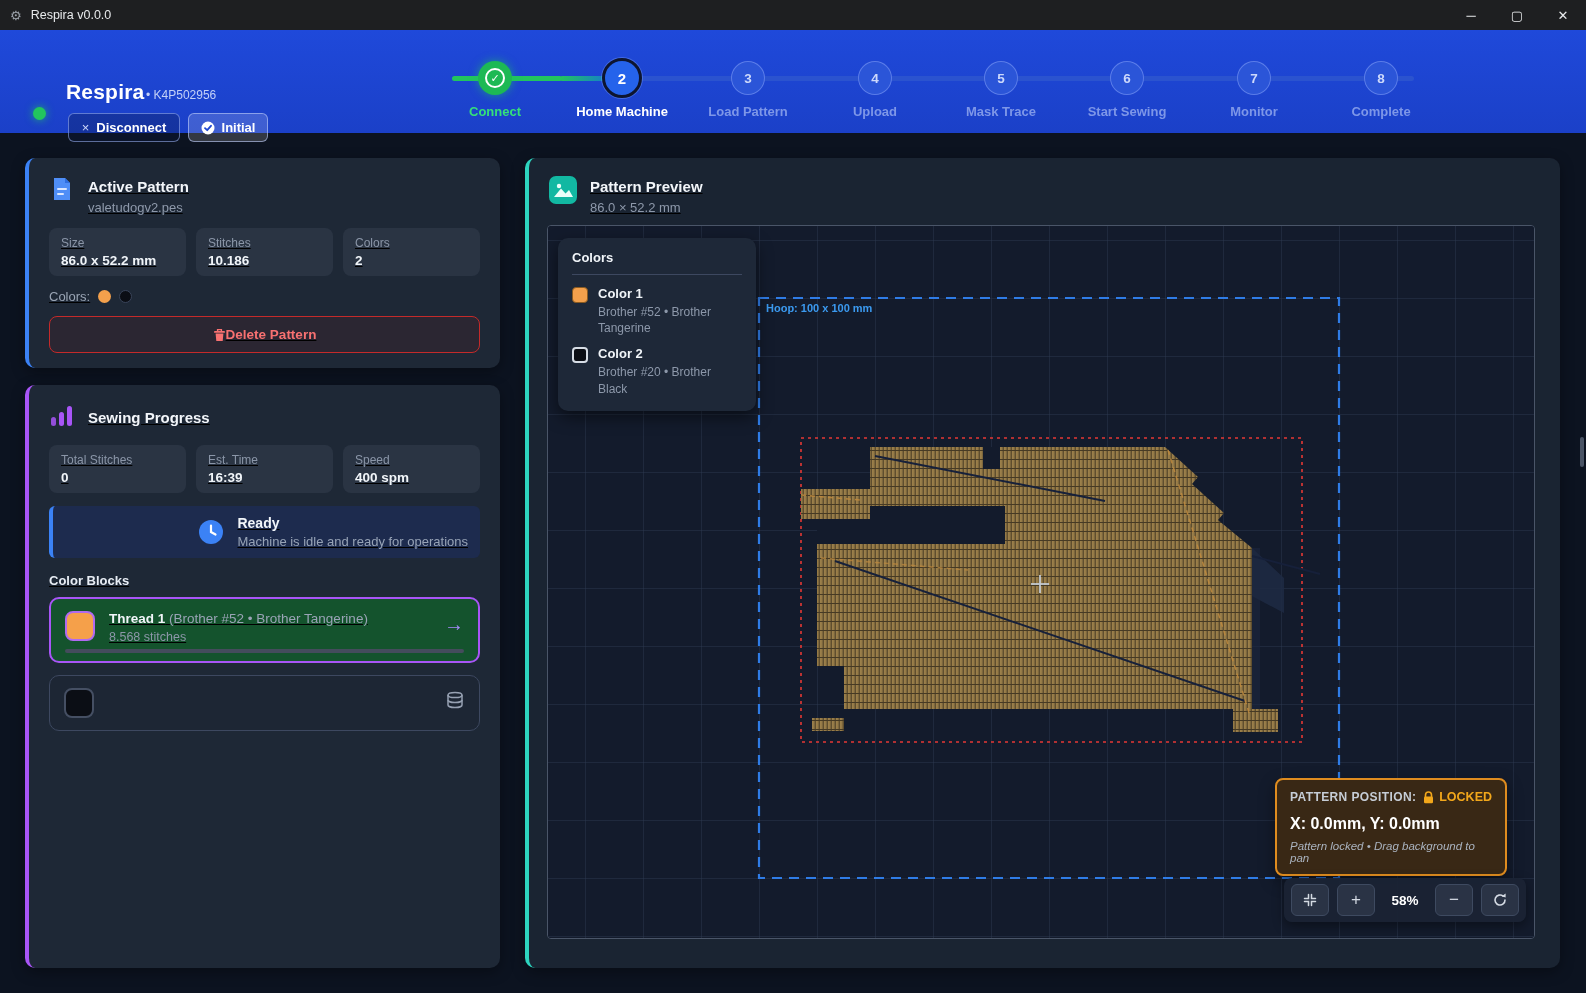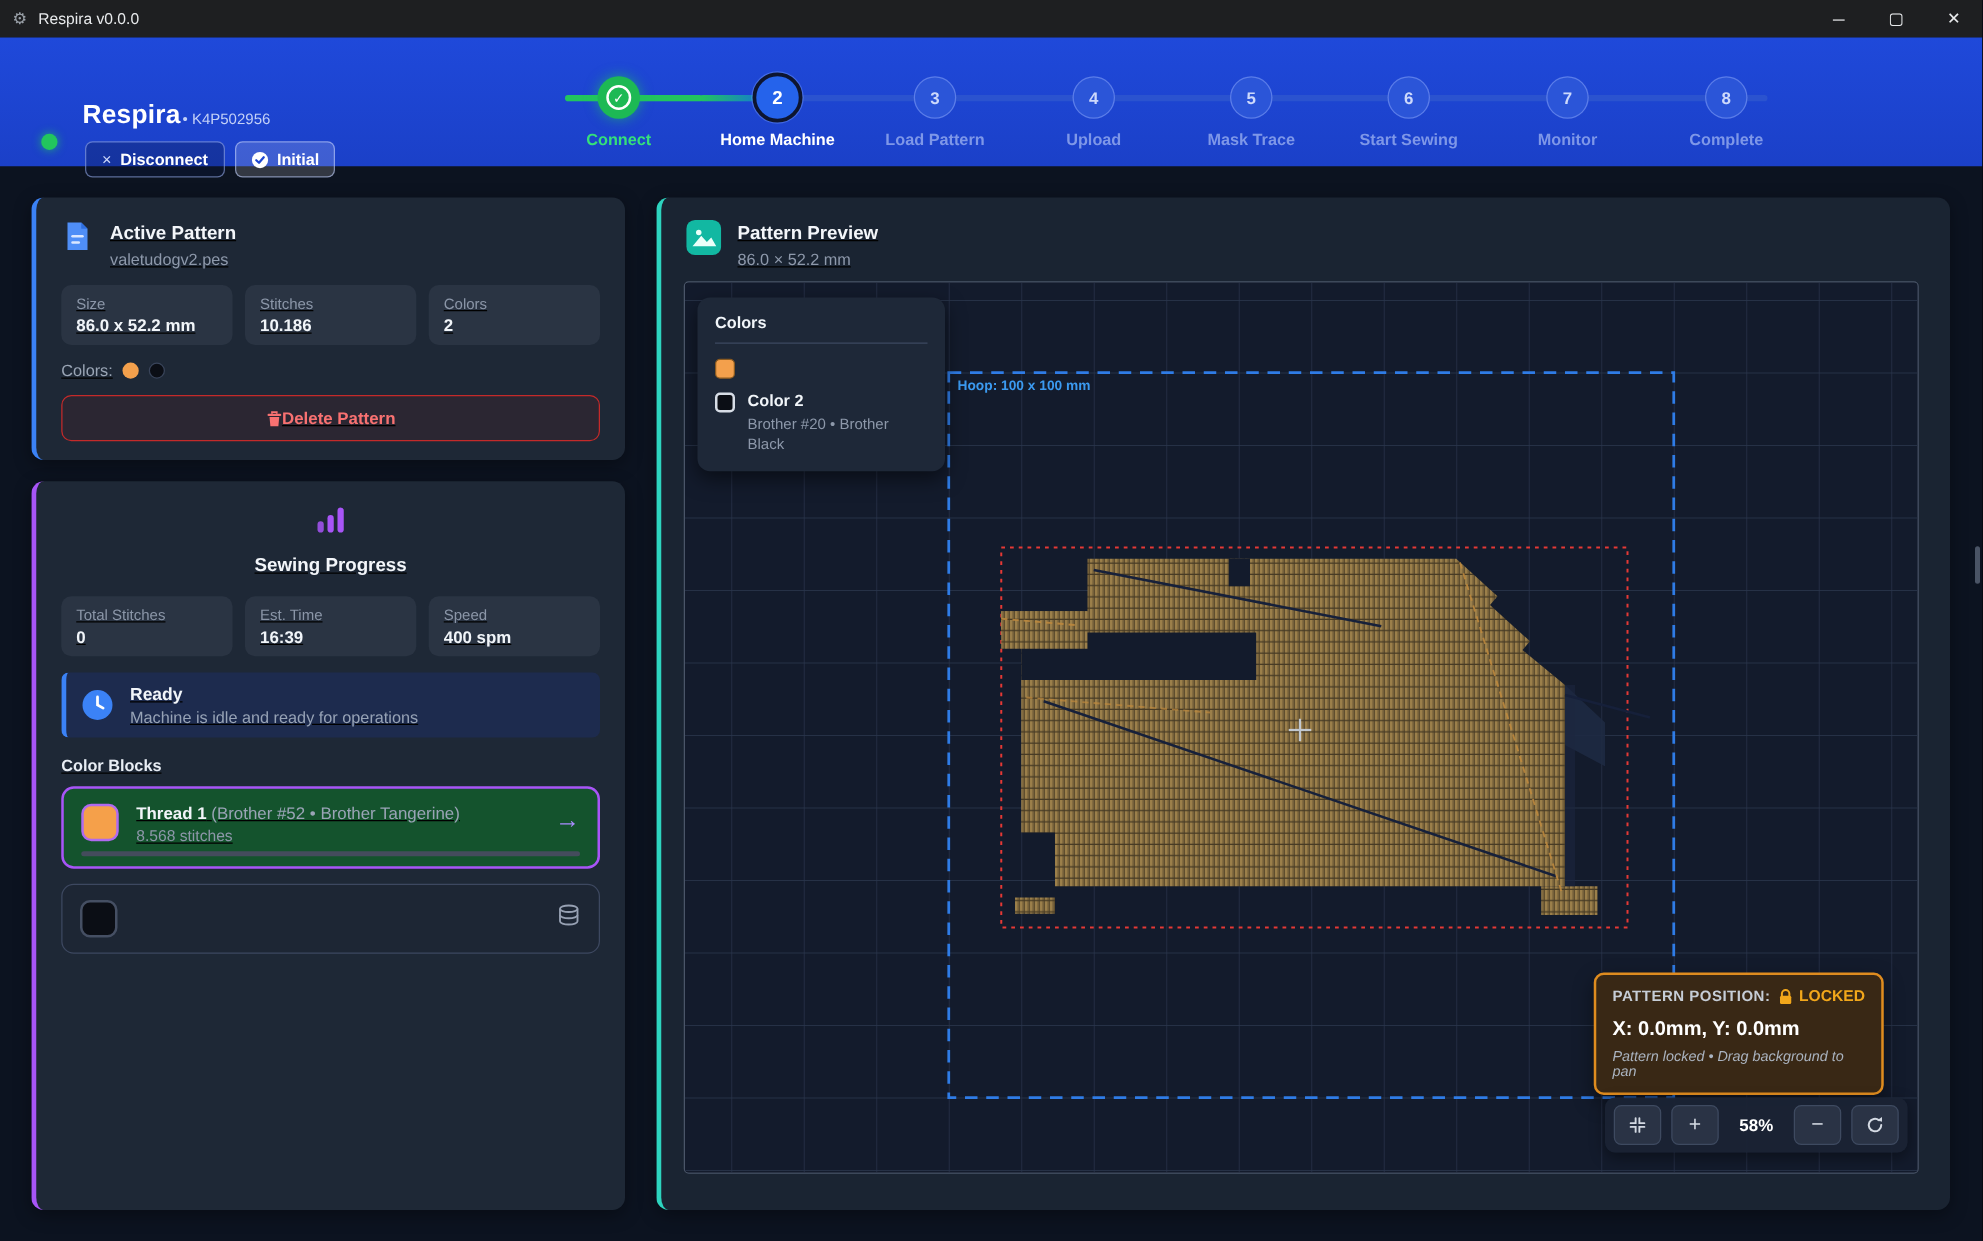--- a/index.html
+++ b/index.html
@@ -54,21 +54,21 @@
   .stat .sv{font-size:13.5px;font-weight:bold;color:#f1f5f9;}
 
   .colorsrow{display:flex;align-items:center;gap:8px;margin-bottom:12px;}
   .colorsrow .cl{font-size:13px;color:#9aa5b5;}
   .dot13{width:13px;height:13px;border-radius:50%;}
   .dot-orange{background:#f3a04c;}
   .dot-black{background:#0b0e15;border:1px solid #39445a;box-sizing:border-box;}
 
   .delbtn{width:100%;height:37px;background:rgba(127,29,29,.14);border:1px solid #c42a2a;border-radius:8px;color:#f87171;font-size:13.5px;font-weight:bold;display:flex;align-items:center;justify-content:center;gap:0;box-sizing:border-box;}
 
-  .readybox{background:#1d2b4e;border-left:4px solid #3b82f6;border-radius:6px;padding:9px 12px;display:flex;gap:13px;align-items:center;margin-bottom:15px;}
+  .readybox{background:#1d2b4e;border-left:4px solid #3b82f6;border-radius:6px;padding:9px 12px;display:flex;gap:13px;align-items:center;margin-bottom:15px;justify-content:flex-end;}
   .readybox .rt{font-size:14px;font-weight:bold;color:#f1f5f9;}
   .readybox .rd{font-size:13px;color:#97a3b6;margin-top:3px;}
   .blockslbl{font-size:13px;font-weight:bold;color:#e8edf4;margin:2px 0 9px 0;}
 
   .thread{position:relative;border-radius:10px;box-sizing:border-box;display:flex;align-items:flex-start;gap:14px;padding:12px 14px;}
   .thread1{border:2px solid #a855f7;background:#14532d;height:66px;margin-bottom:12px;}
   .thread2{border:1px solid #3d4860;background:#1d2634;height:56px;}
   .swatch30{width:30px;height:30px;border-radius:8px;box-sizing:border-box;flex:none;}
   .sw-orange{background:#f5a04a;border:2px solid #b06af0;}
   .sw-black{background:#0b0e15;border:2px solid #454f63;}
@@ -217,21 +217,21 @@
       <svg width="13" height="14" viewBox="0 0 13 14">
         <rect x="1" y="3" width="11" height="1.8" rx="0.9" fill="#f87171"></rect>
           <path d="M4.6 3 V1.6 H8.4 V3" stroke="#f87171" stroke-width="1.4" fill="none"></path>
         <path d="M2.6 5.6 H10.4 L9.7 13 H3.3 Z" fill="#f87171"></path>
       </svg>
       <span>Delete Pattern</span>
     </div>
   </div>
 
   <div class="card card2">
-    <div class="chead" style="align-items:center;margin-bottom:16px;flex-direction:column;">
+    <div class="chead" style="align-items:center;margin-bottom:16px;">
       <svg class="iconbox" width="26" height="26" viewBox="0 0 26 26">
         <rect x="2" y="14" width="5" height="9" rx="2.5" fill="#a855f7" opacity=".85"></rect>
         <rect x="10" y="9" width="5" height="14" rx="2.5" fill="#a855f7"></rect>
         <rect x="18" y="3" width="5" height="20" rx="2.5" fill="#a855f7"></rect>
       </svg>
       <div class="ctitle">Sewing Progress</div>
     </div>
     <div class="stats">
       <div class="stat">
         <div class="sl">Total Stitches</div>
@@ -336,20 +336,24 @@
           <line x1="483" y1="358" x2="501" y2="358"></line>
             <line x1="492" y1="349" x2="492" y2="367"></line>
         </g>
       </svg>
 
       <div class="legend">
         <div class="lt">Colors</div>
         <hr>
         <div class="lentry">
           <div class="sw16 o"></div>
+          <div>
+            <div class="ln">Color 1</div>
+            <div class="ld">Brother #52 • Brother Tangerine</div>
+          </div>
         </div>
         <div class="lentry" style="margin-bottom:2px;">
           <div class="sw16 k"></div>
           <div>
             <div class="ln">Color 2</div>
             <div class="ld">Brother #20 • Brother Black</div>
           </div>
         </div>
       </div>
 

